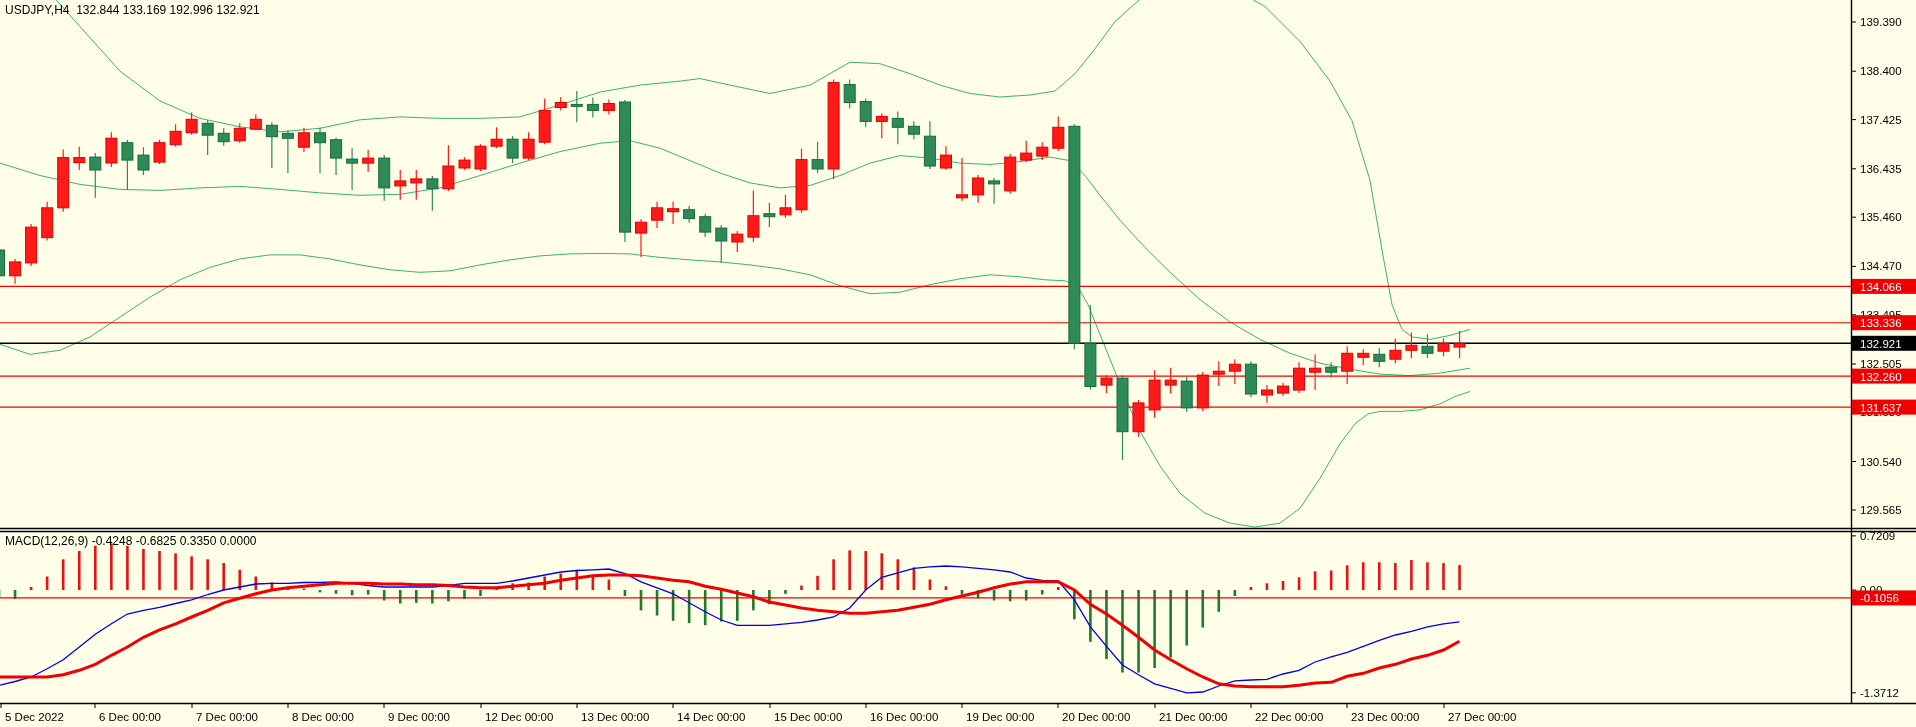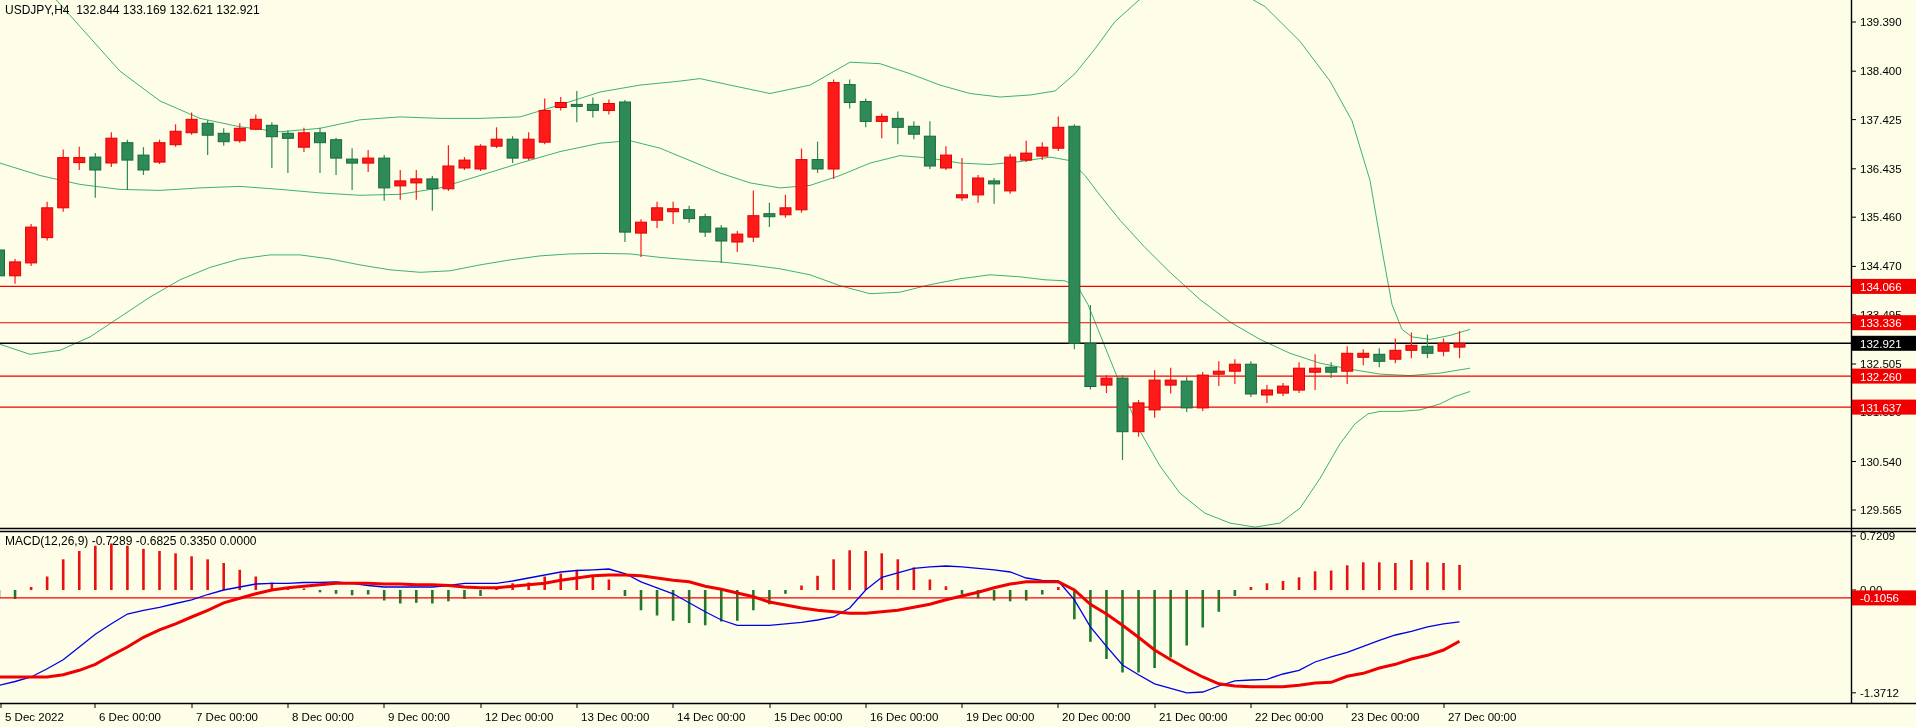--- a/index.html
+++ b/index.html
@@ -411,15 +411,15 @@
         <line x1="1155" y1="703" x2="1155" y2="708" stroke="#000000" stroke-width="1"></line>
         <text x="1159" y="721" font-size="11.5" fill="#000000" font-family="&quot;Liberation Sans&quot;, sans-serif">21 Dec 00:00</text>
         <line x1="1251" y1="703" x2="1251" y2="708" stroke="#000000" stroke-width="1"></line>
         <text x="1255" y="721" font-size="11.5" fill="#000000" font-family="&quot;Liberation Sans&quot;, sans-serif">22 Dec 00:00</text>
         <line x1="1347" y1="703" x2="1347" y2="708" stroke="#000000" stroke-width="1"></line>
         <text x="1351" y="721" font-size="11.5" fill="#000000" font-family="&quot;Liberation Sans&quot;, sans-serif">23 Dec 00:00</text>
         <line x1="1444" y1="703" x2="1444" y2="708" stroke="#000000" stroke-width="1"></line>
         <text x="1448" y="721" font-size="11.5" fill="#000000" font-family="&quot;Liberation Sans&quot;, sans-serif">27 Dec 00:00</text>
       </g>
     </svg>
-  <div id="title" class="overlay-label">USDJPY,H4  132.844 133.169 132.621 132.921</div>
-  <div id="macd-label" class="overlay-label">MACD(12,26,9) -0.7289 -0.6825 0.3350 0.0000</div>
+  <div id="title" class="overlay-label">USDJPY,H4  132.844 133.169 192.996 132.921</div>
+  <div id="macd-label" class="overlay-label">MACD(12,26,9) -0.4248 -0.6825 0.3350 0.0000</div>
 </div>
 
 </body></html>

